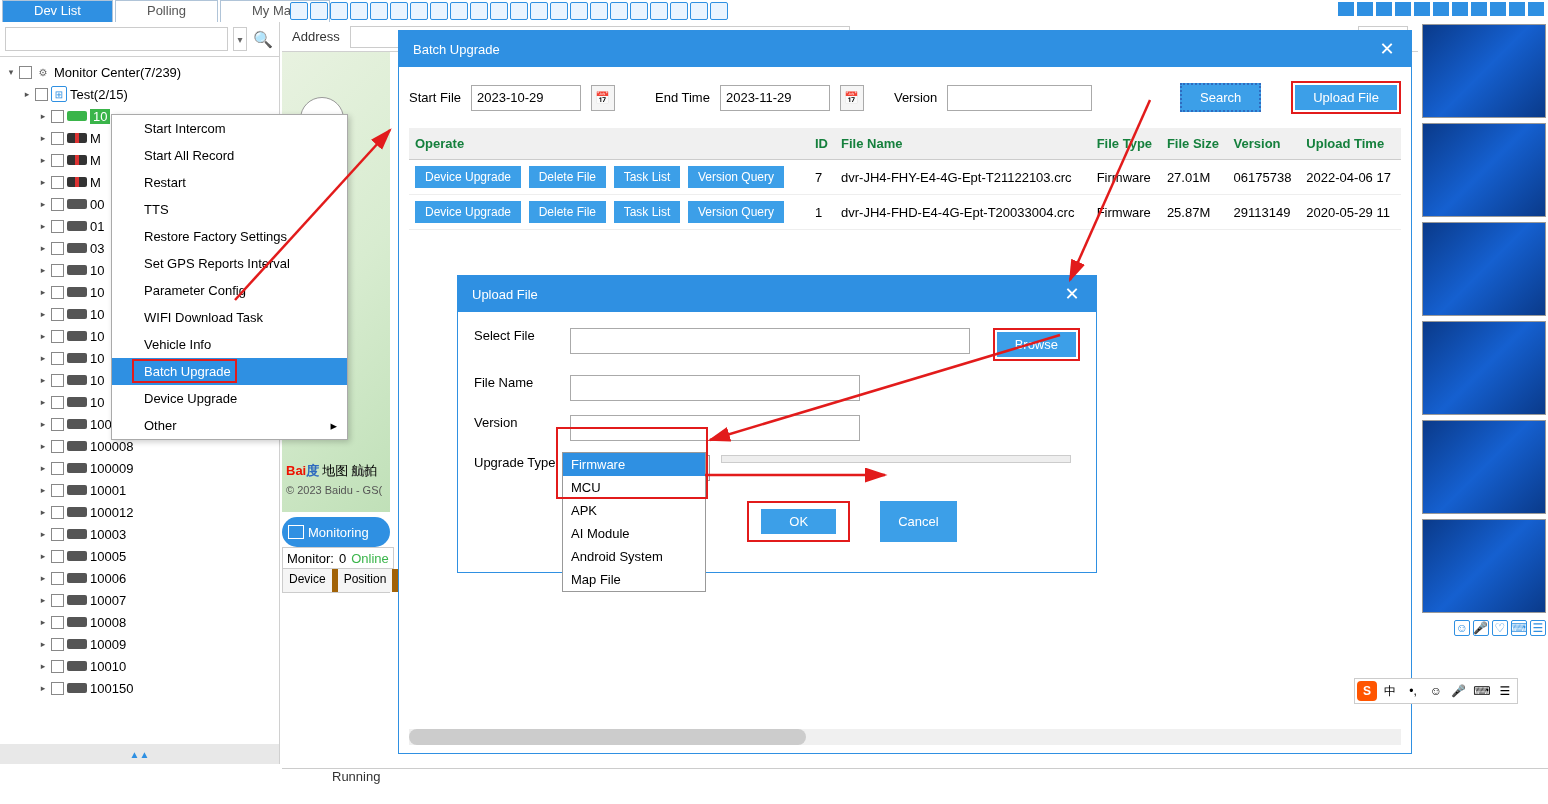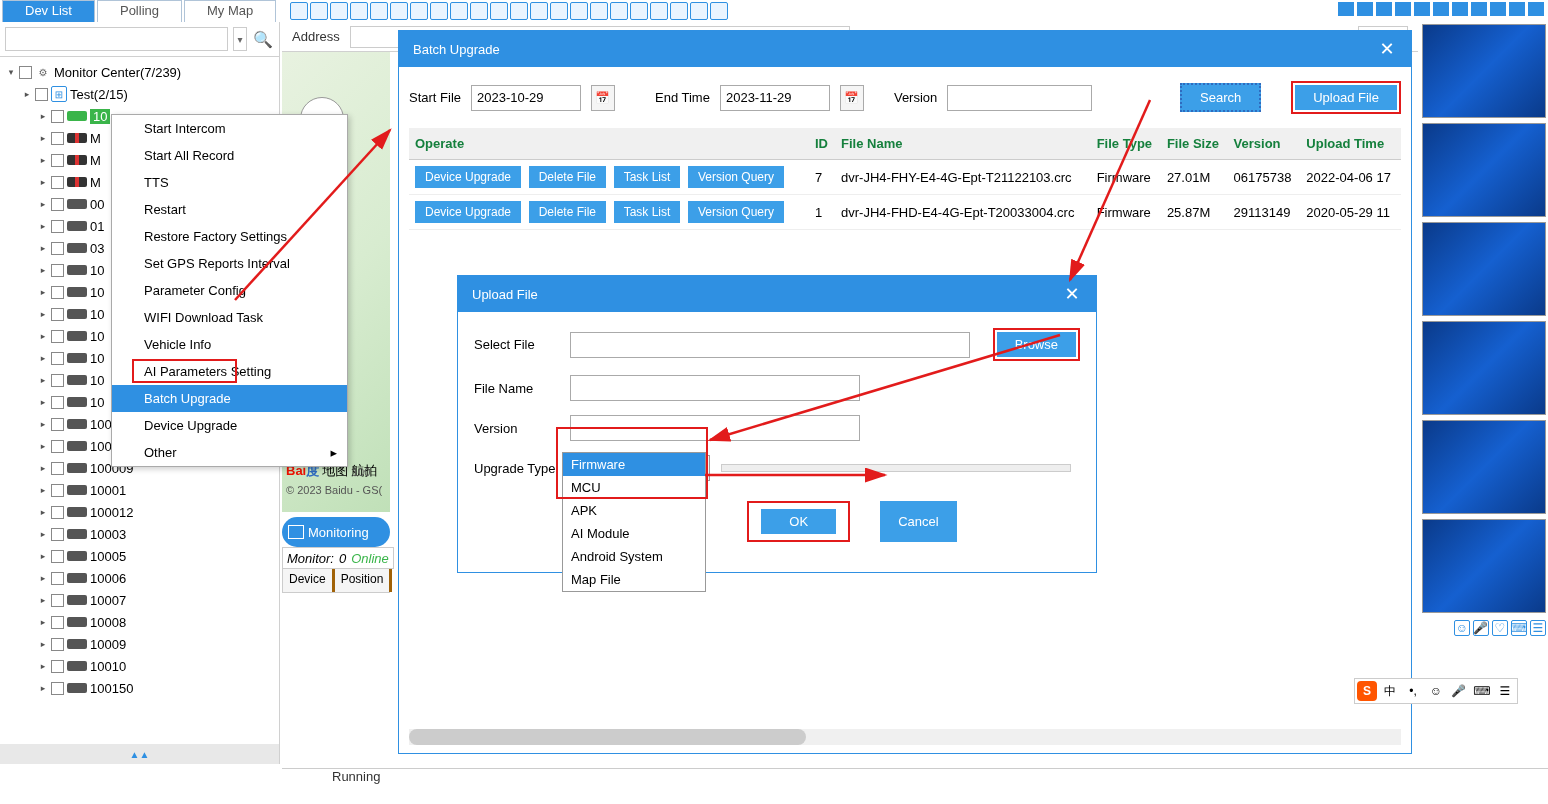--- a/index.html
+++ b/index.html
@@ -1,20 +1,20 @@
 <!DOCTYPE html>
 <html><head>
 <meta charset="utf-8">
 <style>
 * { box-sizing: border-box; margin: 0; padding: 0; font-family: Arial, sans-serif; font-size: 13px; }
 body { background: #fff; width: 1548px; height: 804px; position: relative; overflow: hidden; }
 
 
 .top-tabs { display: flex; height: 22px; padding-left: 2px; gap: 2px; position: absolute; top: 0; }
-.top-tab { padding: 2px 22px; background: #fff; border: 1px solid #b0c4d8; border-bottom: none; color: #555; cursor: pointer; }
+.top-tab { padding: 2px 31px; background: #fff; border: 1px solid #b0c4d8; border-bottom: none; color: #555; cursor: pointer; }
 .top-tab.active { background: #2f90e2; color: #fff; }
 
 
 .toolbar-row { position: absolute; top: 0; left: 290px; right: 0; height: 22px; display: flex; align-items: center; gap: 2px; }
 .tool-icon { width: 18px; height: 18px; border: 1px solid #2f90e2; border-radius: 2px; background: #eaf4ff; }
 
 
 .sidebar { position: absolute; left: 0; top: 22px; width: 280px; bottom: 40px; border-right: 1px solid #d0d0d0; background: #fff; overflow: hidden; }
 .search-row { display: flex; padding: 5px; gap: 5px; align-items: center; border-bottom: 1px solid #d0d0d0; }
 .search-input { flex: 1; height: 24px; border: 1px solid #ccc; padding: 2px 5px; }
@@ -53,24 +53,24 @@
 .addr-right input[type=text] { width: 50px; }
 
 .map-area { position: absolute; left: 0; top: 30px; width: 108px; height: 460px; background: linear-gradient(135deg, #e8f2e0, #d8ecd0, #c0e0b8); overflow: hidden; }
 .zoom-ctrl { position: absolute; left: 18px; top: 45px; width: 44px; height: 44px; border: 1px solid #999; border-radius: 50%; background: #fff; }
 .baidu-logo { position: absolute; left: 4px; bottom: 32px; font-size: 11px; }
 .baidu-copy { position: absolute; left: 4px; bottom: 16px; font-size: 11px; color: #555; }
 .zoom-lvl { position: absolute; left: 70px; bottom: 34px; font-size: 11px; color: #555; }
 
 .monitor-tabs { position: absolute; left: 0; top: 495px; width: 108px; height: 30px; background: #2f90e2; color: #fff; display: flex; align-items: center; padding: 0 6px; gap: 4px; border-radius: 15px; }
 .mon-icon { width: 16px; height: 14px; border: 1px solid #fff; }
-.monitor-row { position: absolute; left: 0; top: 525px; width: 112px; height: 22px; border: 1px solid #ccc; display: flex; align-items: center; padding: 0 4px; font-size: 12px; gap: 5px; font-style: italic; }
+.monitor-row { position: absolute; left: 0; top: 525px; width: 112px; height: 22px; border: 1px solid #ccc; display: flex; align-items: center; padding: 0 4px; font-size: 12px; gap: 5px; }
 .monitor-row .green { color: #3ab54a; }
 .mon-header { position: absolute; left: 0; top: 547px; width: 108px; height: 24px; border: 1px solid #ccc; border-top: none; display: flex; }
-.mon-header > div { padding: 3px 6px; border-right: 3px solid #a16207; font-size: 12px; background: #f5f5f5; }
+.mon-header > div { padding: 3px 6px; border-right: 6px solid #a16207; font-size: 12px; background: #f5f5f5; }
 
 
 .batch-dlg { position: absolute; left: 398px; top: 30px; width: 1014px; height: 724px; background: #fff; border: 1px solid #2f90e2; z-index: 30; }
 .dlg-title { height: 36px; background: #2f90e2; color: #fff; display: flex; align-items: center; padding: 0 14px; justify-content: space-between; font-size: 15px; }
 .dlg-close { width: 20px; height: 20px; color: #fff; font-size: 18px; cursor: pointer; display: flex; align-items: center; justify-content: center; }
 .filter-row { padding: 14px 10px; display: flex; align-items: center; gap: 10px; flex-wrap: wrap; }
 .filter-row label { color: #000; }
 .date-input { width: 110px; height: 26px; border: 1px solid #aaa; padding: 0 5px; }
 .cal-btn { width: 24px; height: 26px; border: 1px solid #aaa; background: #f5f5f5; display: flex; align-items: center; justify-content: center; font-size: 12px; }
 .ver-input { width: 145px; height: 26px; border: 1px solid #aaa; padding: 0 5px; }
@@ -82,21 +82,21 @@
 .table { width: calc(100% - 20px); margin: 0 10px; border-collapse: collapse; }
 .table th { background: #f0f0f0; border-bottom: 1px solid #ccc; padding: 8px 6px; text-align: left; font-weight: bold; color: #15803d; }
 .table td { padding: 6px 6px; border-bottom: 1px solid #eee; color: #000; }
 .table td .btn-blue { padding: 4px 10px; margin-right: 4px; font-size: 12px; }
 .scroll-bar { position: absolute; bottom: 8px; left: 10px; right: 10px; height: 16px; background: #f0f0f0; }
 .scroll-thumb { width: 40%; height: 100%; background: #ccc; border-radius: 8px; }
 
 
 .upload-dlg { position: absolute; left: 457px; top: 275px; width: 640px; background: #fff; border: 1px solid #2f90e2; z-index: 60; }
 .upload-body { padding: 16px; }
-.form-row { display: flex; align-items: center; margin-bottom: 14px; gap: 11px; }
+.form-row { display: flex; margin-bottom: 14px; gap: 11px; }
 .form-row label { width: 85px; color: #000; }
 .form-input { width: 290px; height: 26px; border: 1px solid #aaa; padding: 0 5px; }
 .form-select { width: 140px; height: 26px; border: 1px solid #999; background: #f5f5f5; padding: 0 5px; display: flex; align-items: center; justify-content: space-between; }
 .progress-track { width: 350px; height: 8px; background: #eee; border: 1px solid #ccc; }
 .btn-row { display: flex; gap: 30px; justify-content: center; padding: 6px 0 14px 150px; }
 
 
 .dd-list { position: absolute; left: 562px; top: 452px; width: 144px; background: #fff; border: 1px solid #999; z-index: 80; }
 .dd-item { padding: 4px 8px; color: #000; cursor: pointer; }
 .dd-item.sel { background: #2f90e2; color: #fff; }
@@ -361,28 +361,27 @@
   </div>
   <div class="sidebar-footer">
       <span class="footer-arrows">▲▲</span>
     </div>
 </div>
 
 <div class="ctx-menu">
   <div id="ctx-items">
       <div class="ctx-item">Start Intercom</div>
       <div class="ctx-item">Start All Record</div>
+      <div class="ctx-item">Restart</div>
       <div class="ctx-item">TTS</div>
-      <div class="ctx-item">Restart</div>
       <div class="ctx-item">Restore Factory Settings</div>
       <div class="ctx-item">Set GPS Reports Interval</div>
       <div class="ctx-item">Parameter Config</div>
       <div class="ctx-item">WIFI Download Task</div>
       <div class="ctx-item">Vehicle Info</div>
-      <div class="ctx-item">AI Parameters Setting</div>
       <div class="ctx-item highlighted">Batch Upgrade</div>
       <div class="ctx-item">Device Upgrade</div>
       <div class="ctx-item has-sub">Other</div>
     </div>
 </div>
 <div class="red-box" style="left:132px; top:359px; width:105px; height:24px;"></div>
 
 <div class="middle">
   <div class="addr-row">
     <label>Address</label>

